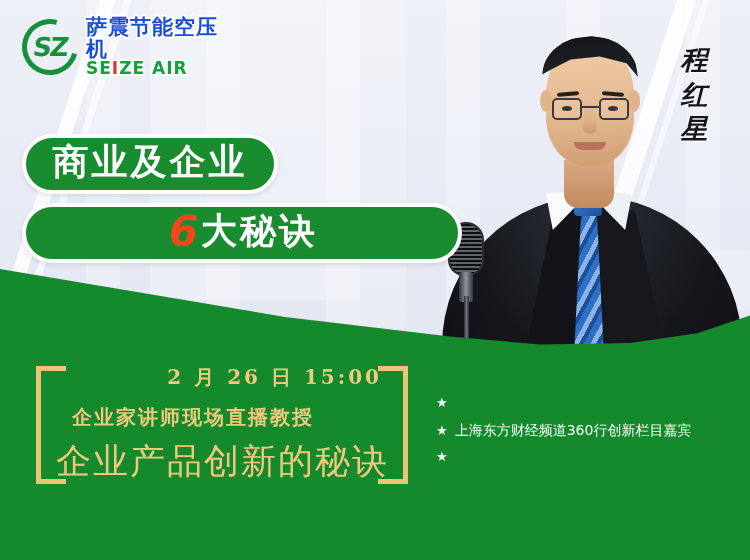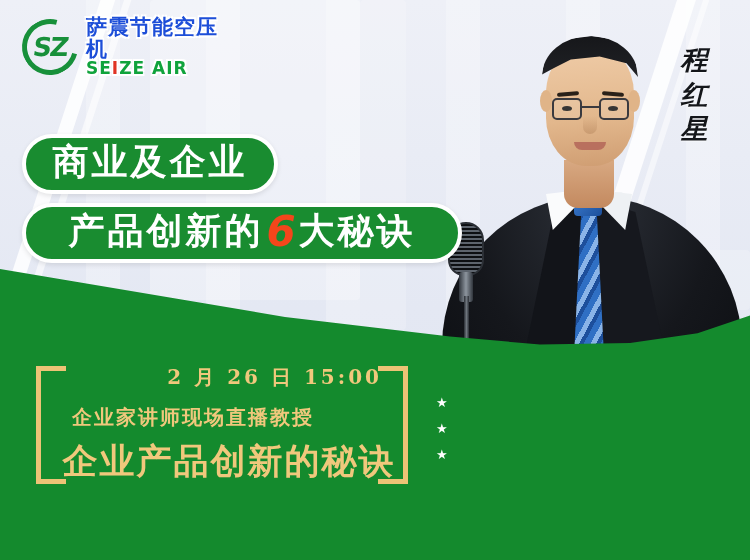--- a/index.html
+++ b/index.html
@@ -274,22 +274,21 @@
     font-family:"DejaVu Serif","Liberation Serif",serif;
   }
   .sub-line{
     position:absolute; left:72px; top:404px; width:320px;
     text-align:left;
     color:#f0c87c; font-weight:700; font-size:20px; letter-spacing:2px;
     font-family:"DejaVu Serif","Liberation Serif",serif;
   }
   .big-line{
     position:absolute; left:56px; top:438px; width:346px;
-    text-align:center;
-    color:#f0c87c; font-weight:700; font-size:35px; letter-spacing:2px;
+    color:#f0c87c; font-weight:400; font-size:35px; letter-spacing:2px;
     font-family:"DejaVu Sans",sans-serif;
   }
 
   
   .bullets{
     position:absolute; left:436px; top:396px; width:300px;
     display:flex; flex-direction:column; gap:11px;
   }
   .bullet{
     display:flex; align-items:baseline; gap:7px;
@@ -354,21 +353,20 @@
     <div class="logo-text">
       <div class="logo-cn">萨震节能空压机</div>
       <div class="logo-en"><span>SE</span><span class="i-red">I</span><span>ZE AIR</span></div>
     </div>
   </div>
 
   <div class="pill pill-1">
     <span>商业及企业</span>
   </div>
   <div class="pill pill-2">
-    <span>产品创新的</span>
       <span class="six">6</span>
       <span>大秘诀</span>
   </div>
 
   <div class="calli">
     <div>程</div>
     <div>红</div>
     <div>星</div>
   </div>
 
@@ -378,19 +376,20 @@
   <div class="date-line">2 月 26 日 15:00</div>
   <div class="sub-line">企业家讲师现场直播教授</div>
   <div class="big-line">企业产品创新的秘诀</div>
 
   <div class="bullets">
     <div class="bullet">
       <span class="star">★</span>
     </div>
     <div class="bullet">
       <span class="star">★</span>
+      <span>上海东方财经频道360行创新栏目嘉宾</span>
     </div>
     <div class="bullet">
       <span class="star">★</span>
     </div>
   </div>
 
 </div>
 
 </body></html>

